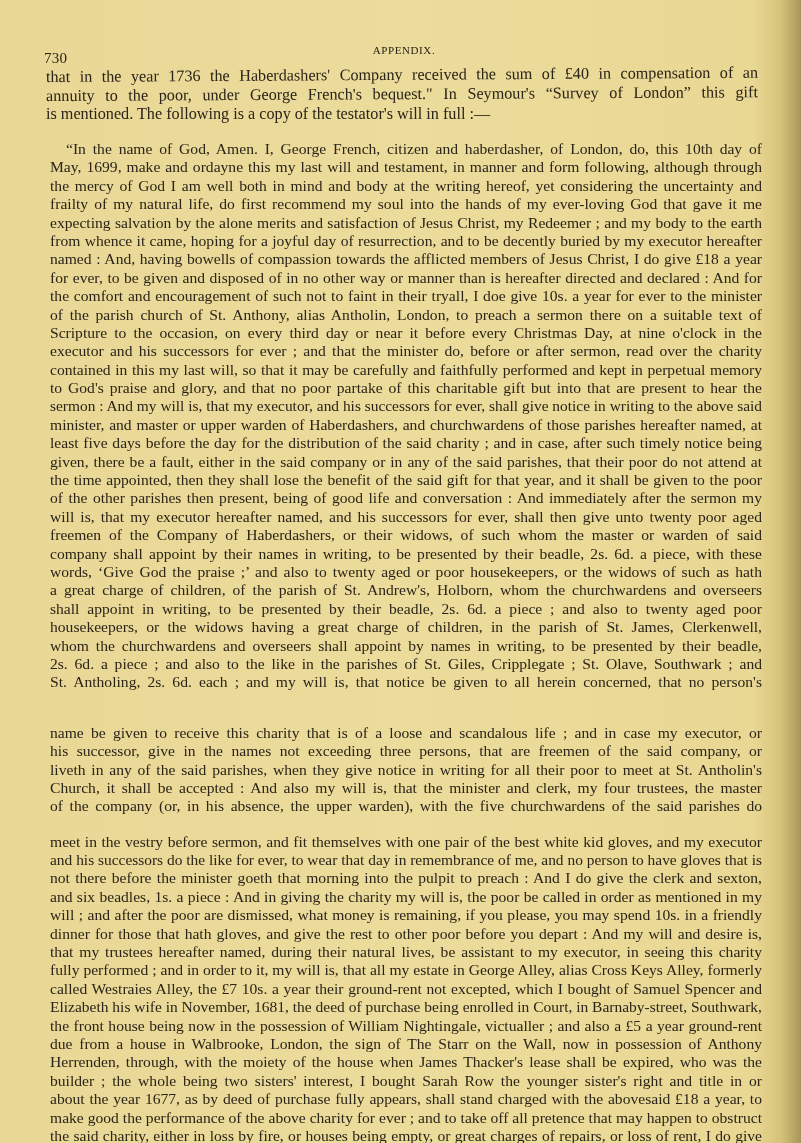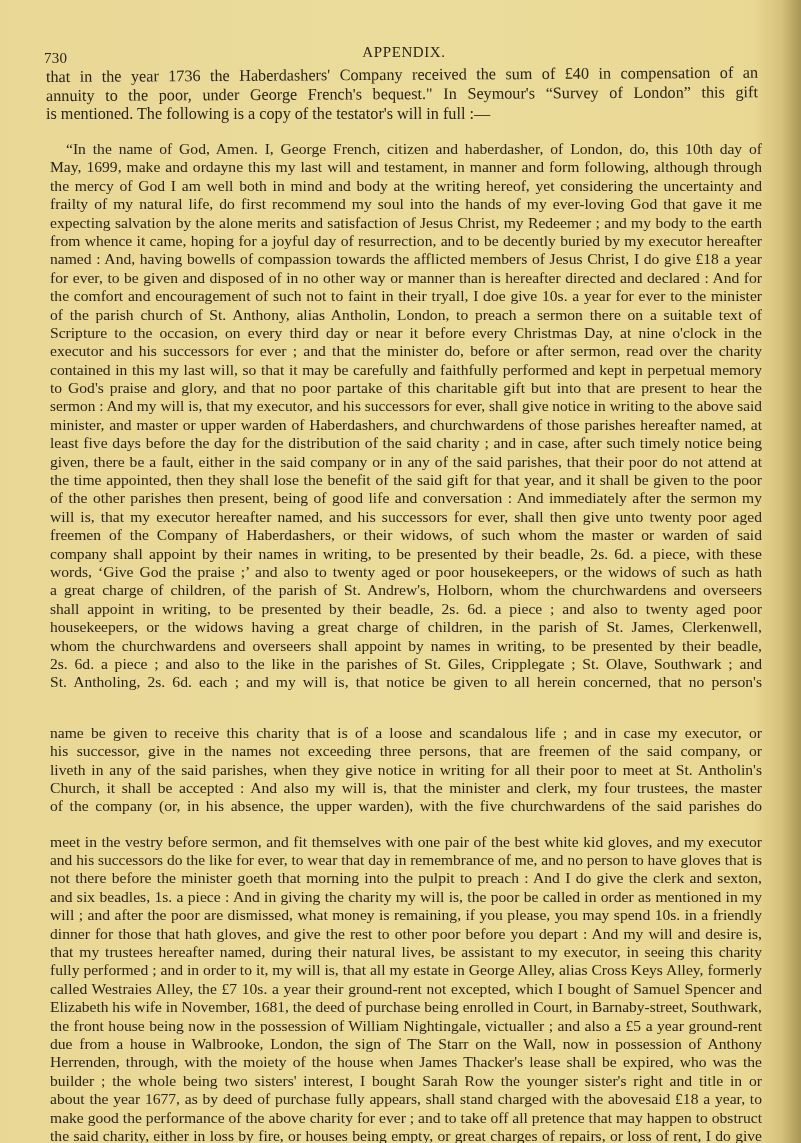--- a/index.html
+++ b/index.html
@@ -34,21 +34,21 @@
       top: 6px;
       font-size: 15px;
       letter-spacing: 0.2px;
     }
     .running-head {
       position: absolute;
       left: 0;
       width: 720px;
       top: 0;
       text-align: center;
-      font-size: 15px;
+      font-size: 11px;
       letter-spacing: 0.6px;
     }
     .intro {
       position: absolute;
       left: 46px;
       top: 68px;
       width: 712px;
     }
     .body {
       position: absolute;

